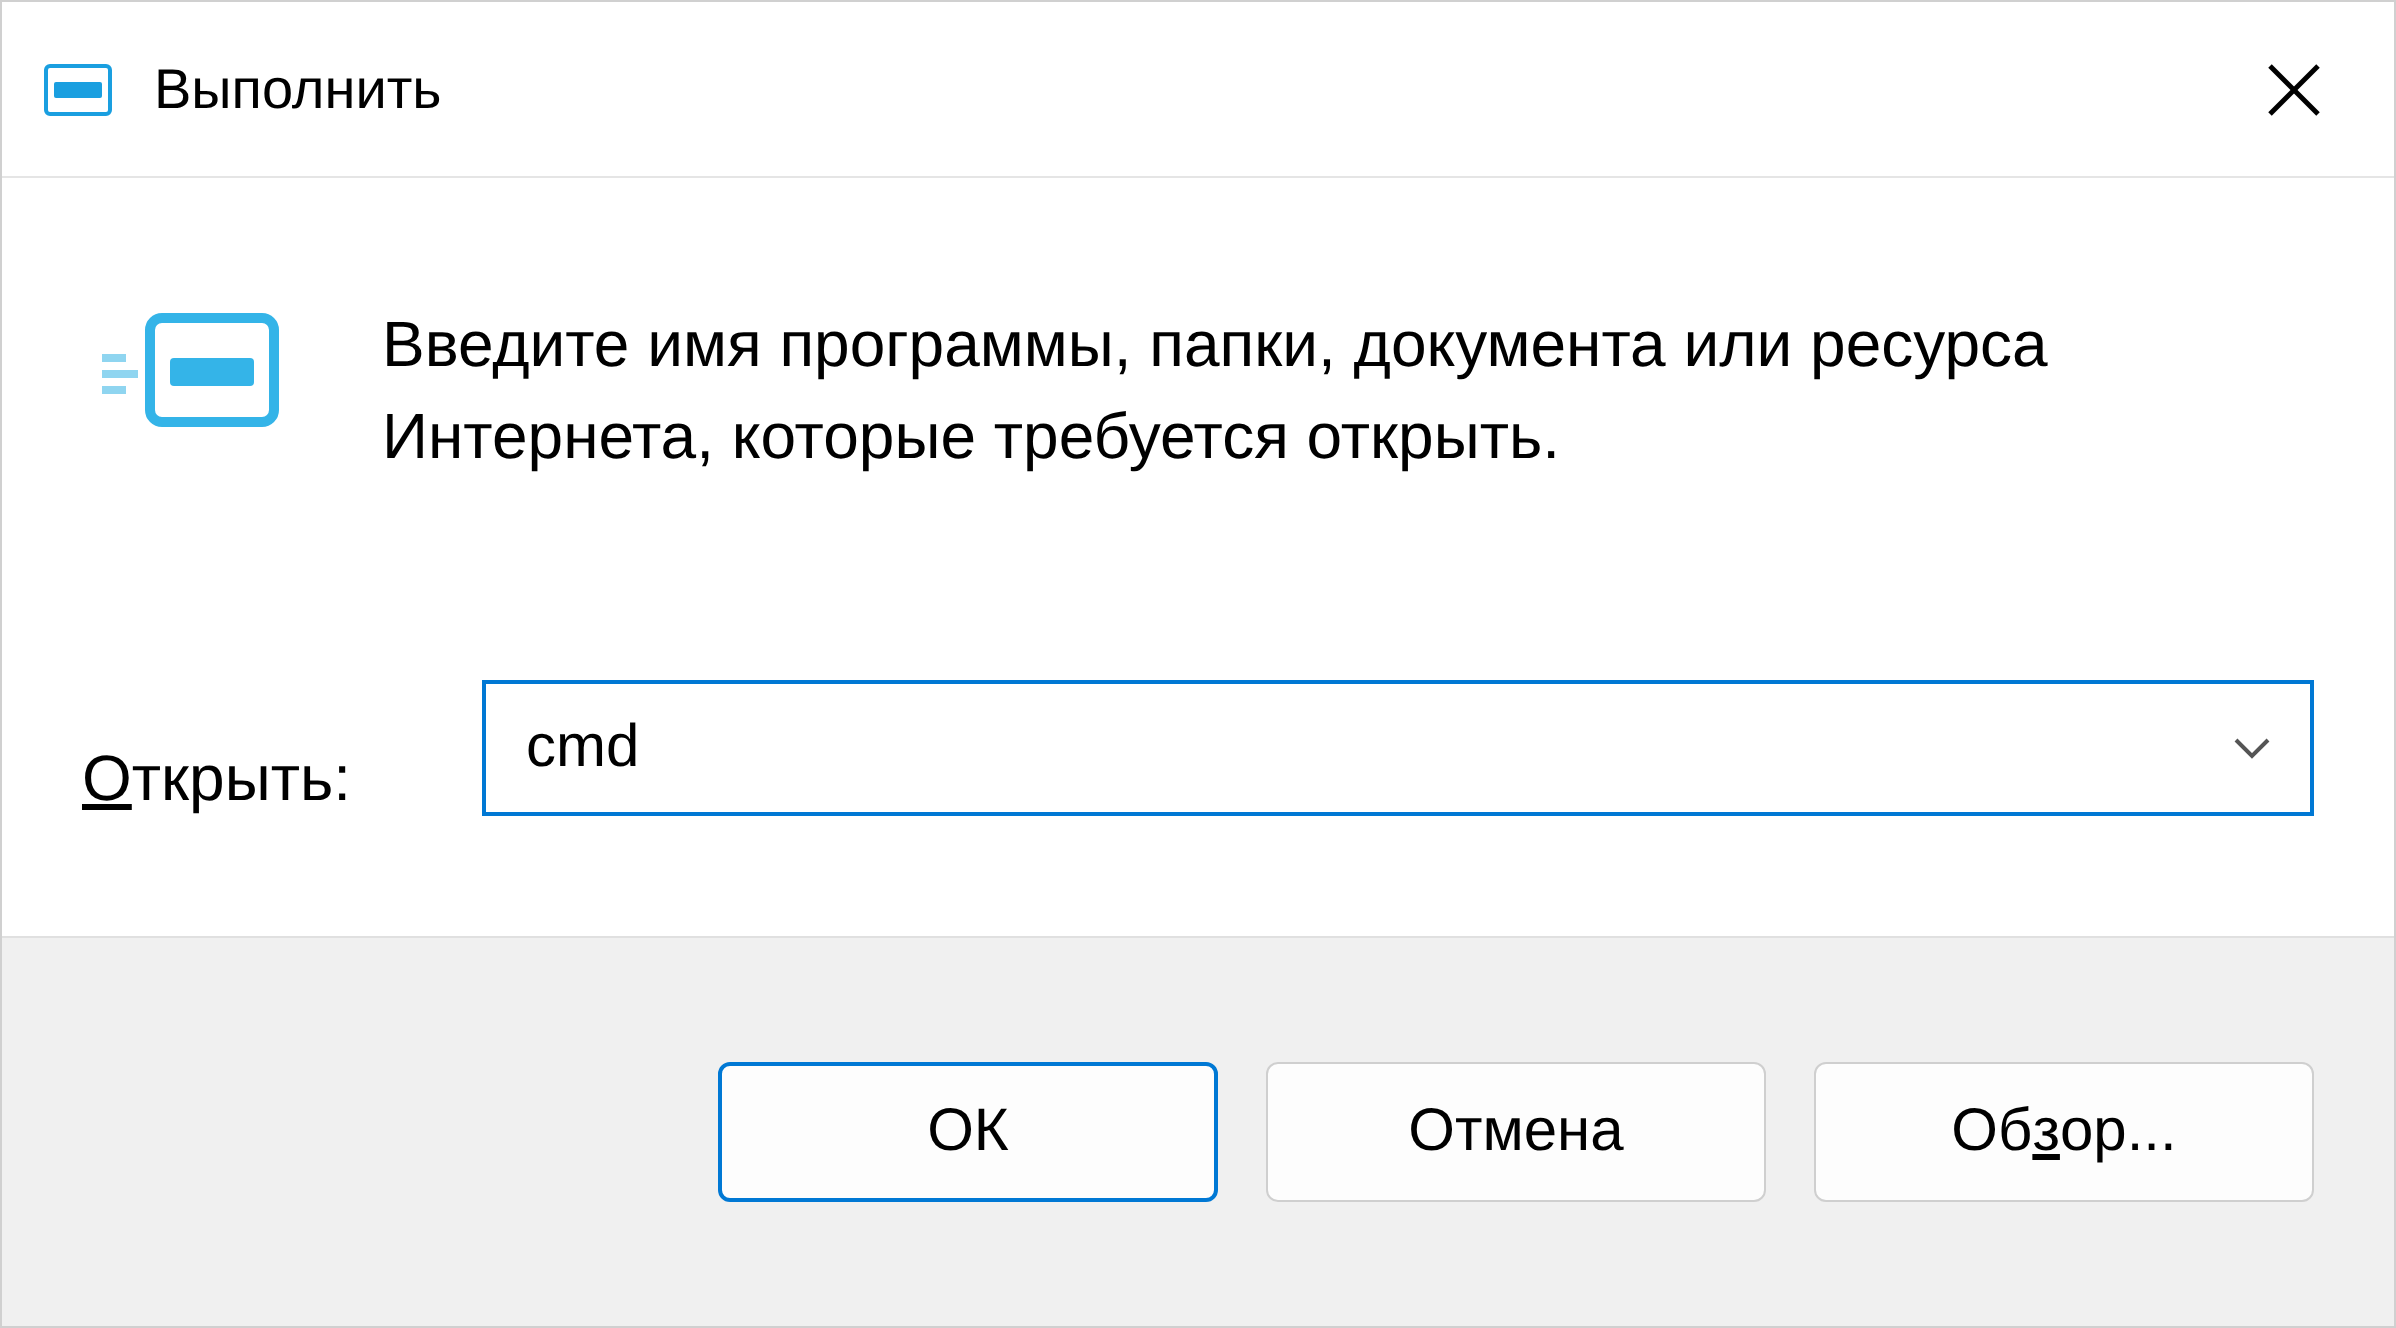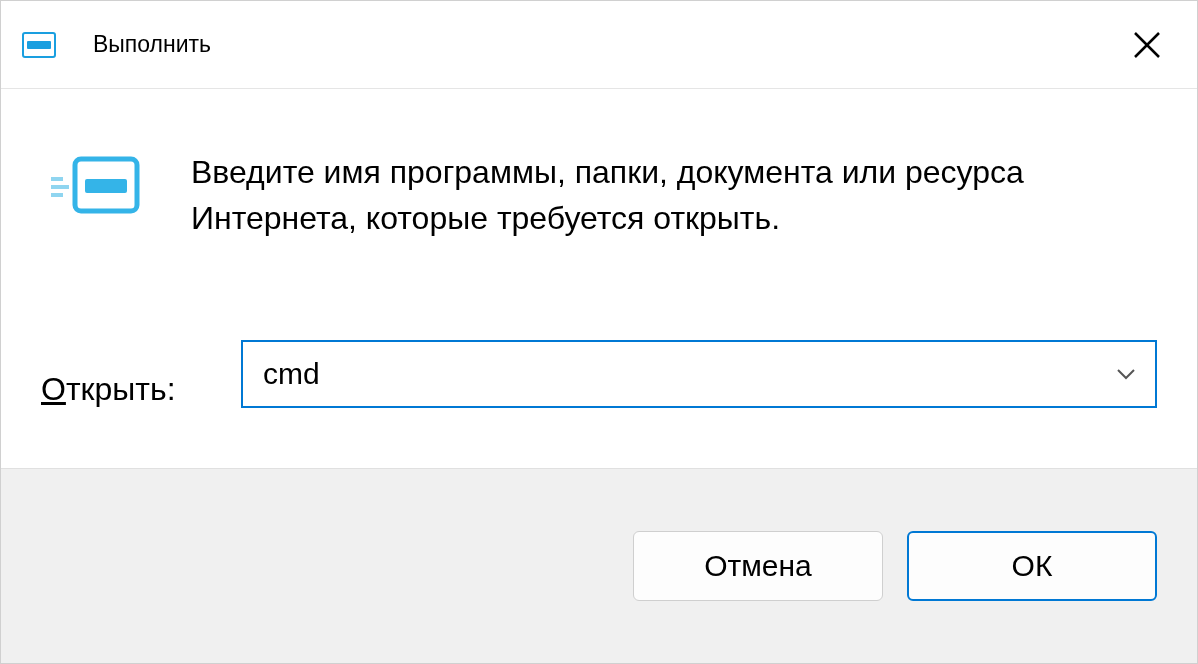--- a/index.html
+++ b/index.html
@@ -31,24 +31,23 @@
     }
     .titlebar-icon {
       width: 36px;
       height: 36px;
       margin-right: 20px;
       display: flex;
       align-items: center;
       justify-content: center;
     }
     .titlebar-title {
-      font-size: 23px;
+      font-size: 28px;
       color: #000000;
       flex: 1;
-      margin-left: 16px;
     }
     .close-button {
       width: 60px;
       height: 60px;
       display: flex;
       align-items: center;
       justify-content: center;
       cursor: pointer;
     }
     .close-button svg {
@@ -191,16 +190,21 @@
         <div class="dropdown-chevron">
           <svg viewBox="0 0 22 22">
             <polyline points="3,7 11,15 19,7" fill="none" stroke="#555555" stroke-width="2"></polyline>
           </svg>
         </div>
       </div>
     </div>
   </div>
 
   <div class="footer">
+    <button class="btn default">ОК</button>
     <button class="btn">Отмена</button>
-    <button class="btn default">ОК</button>
+    <button class="btn">
+        <span>Об</span>
+        <span class="underline">з</span>
+        <span>ор...</span>
+      </button>
   </div>
 </div>
 
 </body></html>

